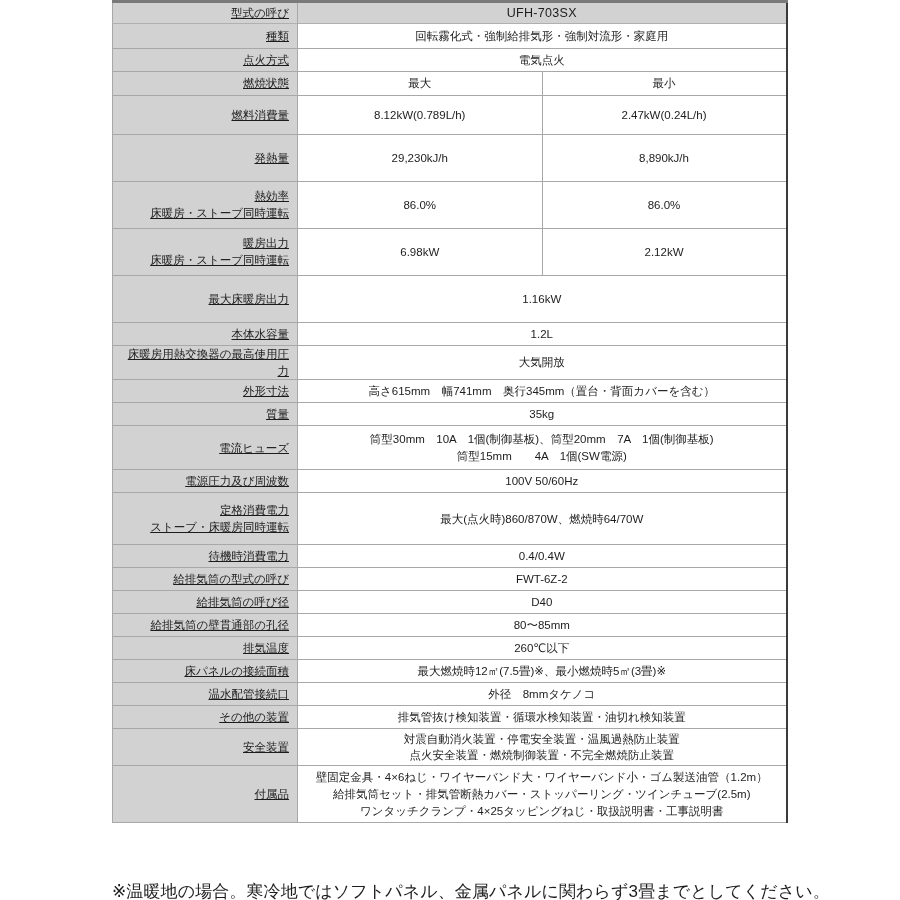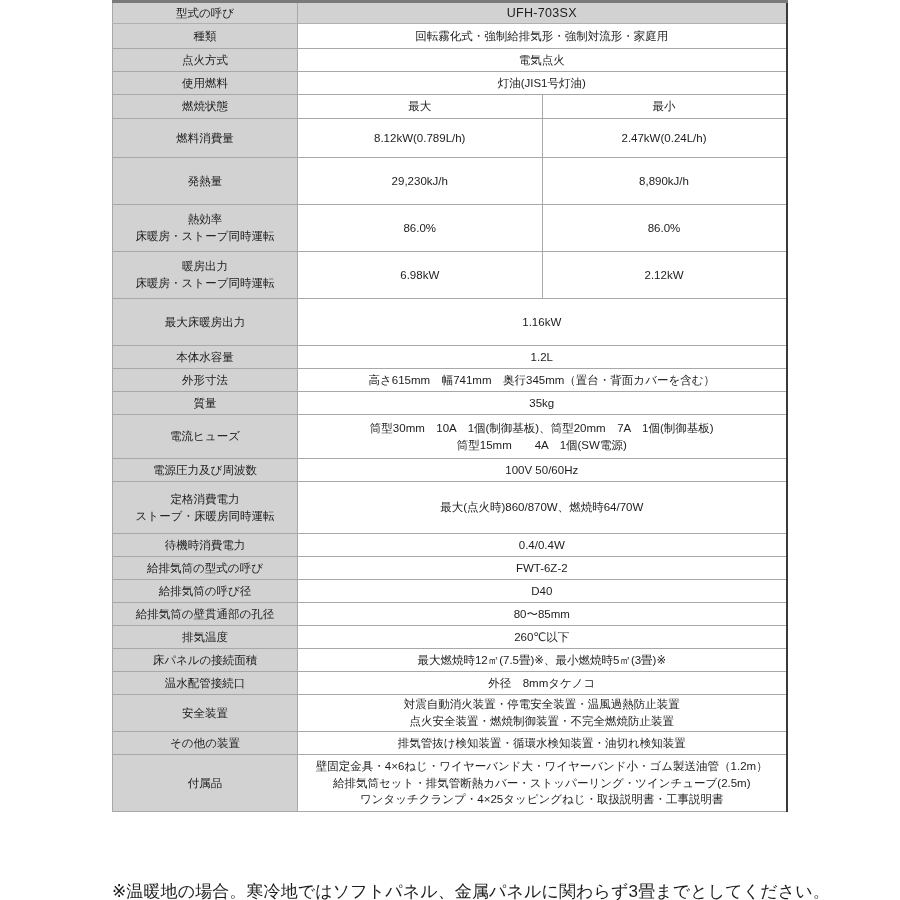--- a/index.html
+++ b/index.html
@@ -42,25 +42,26 @@
     border: 1px solid #a8a8a8;
     font-size: 11.5px;
     line-height: 1.45;
     padding: 0 8px;
     vertical-align: middle;
     box-sizing: border-box;
   }
   td.label {
     background: #d2d2d2;
     color: #1c1c1c;
-    text-align: center;
+    text-align: right;
     padding-left: 11px;
     border-right: 1px solid #bdbdbd;
     border-top: 1px solid #b4b4b4;
     border-bottom: 1px solid #b4b4b4;
+    text-decoration: underline;
   }
   td.value {
     background: #ffffff;
     text-align: center;
     border-top: 1px solid #909090;
     border-bottom: 1px solid #909090;
     border-left: 1px solid #b9b9b9;
     border-right: 1px solid #b9b9b9;
   }
   
@@ -106,24 +107,20 @@
             <td class="value multiline" colspan="2">UFH-703SX</td>
           </tr>
           <tr style="height: 25px;">
             <td class="label multiline">種類</td>
             <td class="value multiline" colspan="2">回転霧化式・強制給排気形・強制対流形・家庭用</td>
           </tr>
           <tr style="height: 23px;">
             <td class="label multiline">点火方式</td>
             <td class="value multiline" colspan="2">電気点火</td>
           </tr>
-          <tr style="height: 23px;">
-            <td class="label multiline">使用燃料</td>
-            <td class="value multiline" colspan="2">灯油(JIS1号灯油)</td>
-          </tr>
           <tr style="height: 24px;">
             <td class="label multiline">燃焼状態</td>
             <td class="value multiline">最大</td>
             <td class="value multiline">最小</td>
           </tr>
           <tr style="height: 39px; padding-left: 44px;">
             <td class="label multiline">燃料消費量</td>
             <td class="value multiline">8.12kW(0.789L/h)</td>
             <td class="value multiline">2.47kW(0.24L/h)</td>
           </tr>
@@ -146,20 +143,24 @@
           </tr>
           <tr style="height: 47px;">
             <td class="label multiline">最大床暖房出力</td>
             <td class="value multiline" colspan="2">1.16kW</td>
           </tr>
           <tr style="height: 23px;">
             <td class="label multiline">本体水容量</td>
             <td class="value multiline" colspan="2">1.2L</td>
           </tr>
           <tr style="height: 23px;">
+            <td class="label multiline">床暖房用熱交換器の最高使用圧力</td>
+            <td class="value multiline" colspan="2">大気開放</td>
+          </tr>
+          <tr style="height: 23px;">
             <td class="label multiline">外形寸法</td>
             <td class="value multiline" colspan="2">高さ615mm　幅741mm　奥行345mm（置台・背面カバーを含む）</td>
           </tr>
           <tr style="height: 23px;">
             <td class="label multiline">質量</td>
             <td class="value multiline" colspan="2">35kg</td>
           </tr>
           <tr style="height: 44px;">
             <td class="label multiline">電流ヒューズ</td>
             <td class="value multiline" colspan="2">筒型30mm　10A　1個(制御基板)、筒型20mm　7A　1個(制御基板)
@@ -195,28 +196,28 @@
             <td class="value multiline" colspan="2">260℃以下</td>
           </tr>
           <tr style="height: 23px;">
             <td class="label multiline">床パネルの接続面積</td>
             <td class="value multiline" colspan="2">最大燃焼時12㎡(7.5畳)※、最小燃焼時5㎡(3畳)※</td>
           </tr>
           <tr style="height: 23px; padding-left: 8px;">
             <td class="label multiline">温水配管接続口</td>
             <td class="value multiline" colspan="2">外径　8mmタケノコ</td>
           </tr>
+          <tr style="height: 23px;">
+            <td class="label multiline">その他の装置</td>
+            <td class="value multiline" colspan="2">排気管抜け検知装置・循環水検知装置・油切れ検知装置</td>
+          </tr>
           <tr style="height: 37px;">
             <td class="label multiline">安全装置</td>
             <td class="value multiline" colspan="2">対震自動消火装置・停電安全装置・温風過熱防止装置
 点火安全装置・燃焼制御装置・不完全燃焼防止装置</td>
-          </tr>
-          <tr style="height: 23px;">
-            <td class="label multiline">その他の装置</td>
-            <td class="value multiline" colspan="2">排気管抜け検知装置・循環水検知装置・油切れ検知装置</td>
           </tr>
           <tr style="height: 57px;">
             <td class="label multiline">付属品</td>
             <td class="value multiline" colspan="2">壁固定金具・4×6ねじ・ワイヤーバンド大・ワイヤーバンド小・ゴム製送油管（1.2m）
 給排気筒セット・排気管断熱カバー・ストッパーリング・ツインチューブ(2.5m)
 ワンタッチクランプ・4×25タッピングねじ・取扱説明書・工事説明書</td>
           </tr>
         </tbody>
     </table>
   </div>

